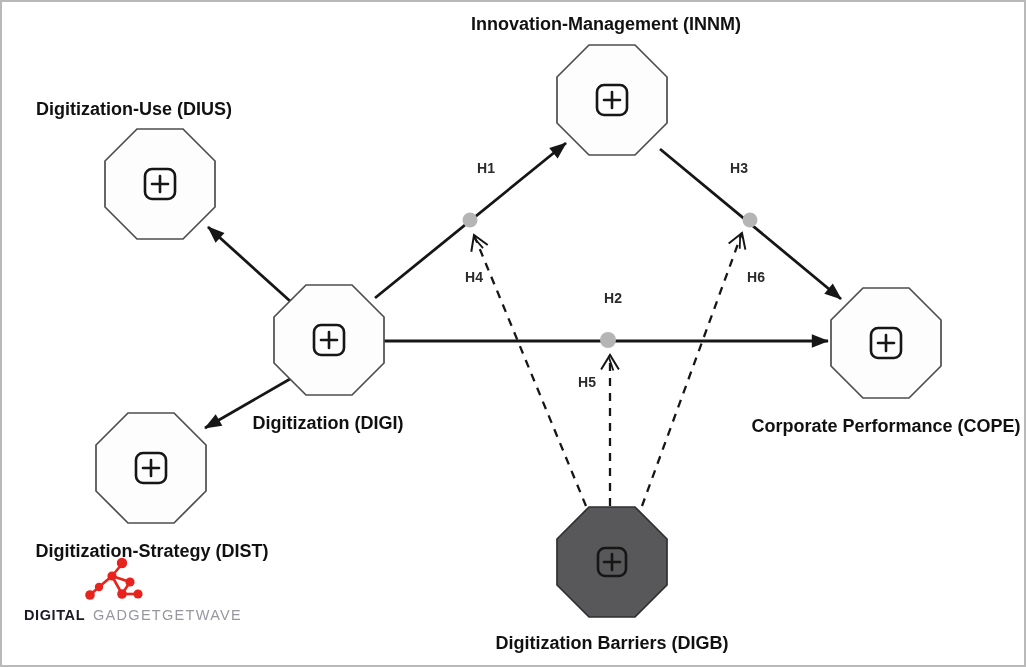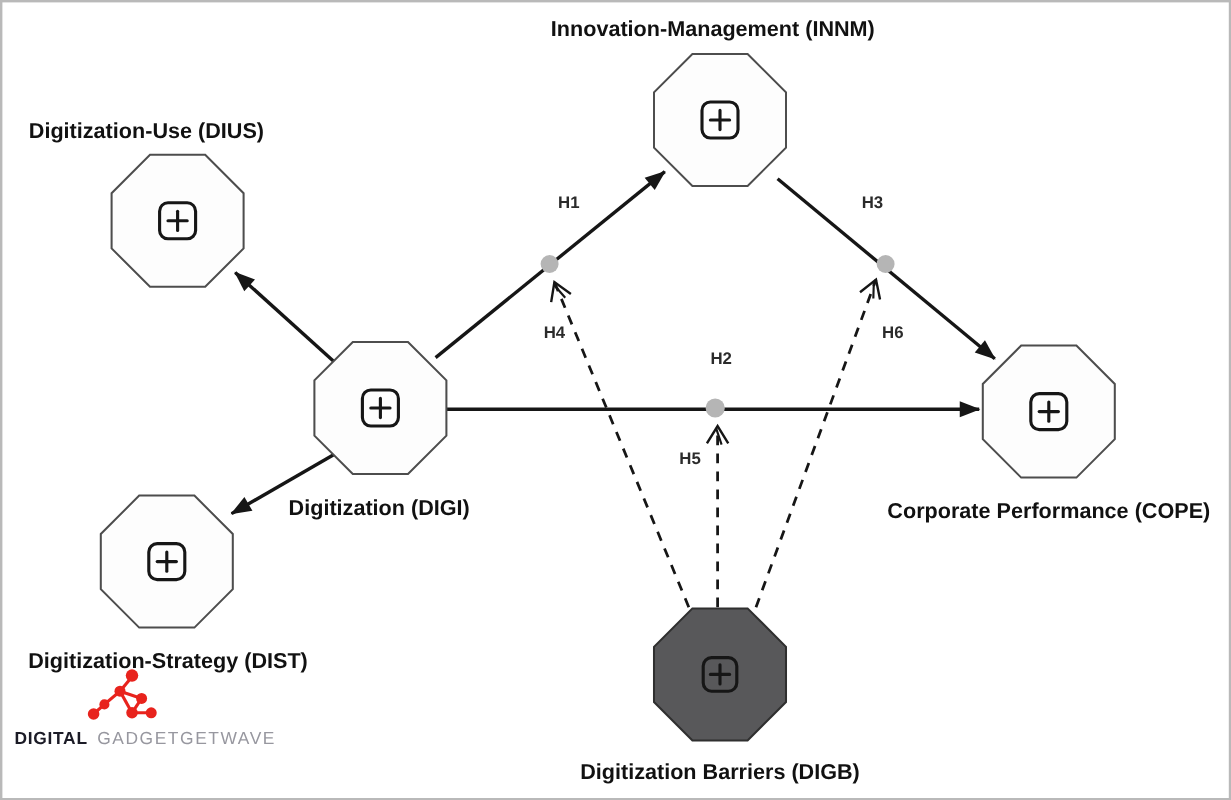--- a/index.html
+++ b/index.html
@@ -4,20 +4,21 @@
 <style>
   html,body{margin:0;padding:0;background:#fff;}
   .figure-wrap{
     position:relative;
     width:1026px;height:667px;
     background:#ffffff;
     box-sizing:border-box;
     border:2px solid #b9b9b9;
     font-family:"Liberation Sans", sans-serif;
     overflow:hidden;
+    padding-left:12px;
   }
   svg{display:block;}
   .node-label{
     font-family:"Liberation Sans", sans-serif;
     font-size:18px;font-weight:bold;fill:#111111;
   }
   .hyp-label{
     font-family:"Liberation Sans", sans-serif;
     font-size:14px;font-weight:bold;fill:#2b2b2b;
   }

